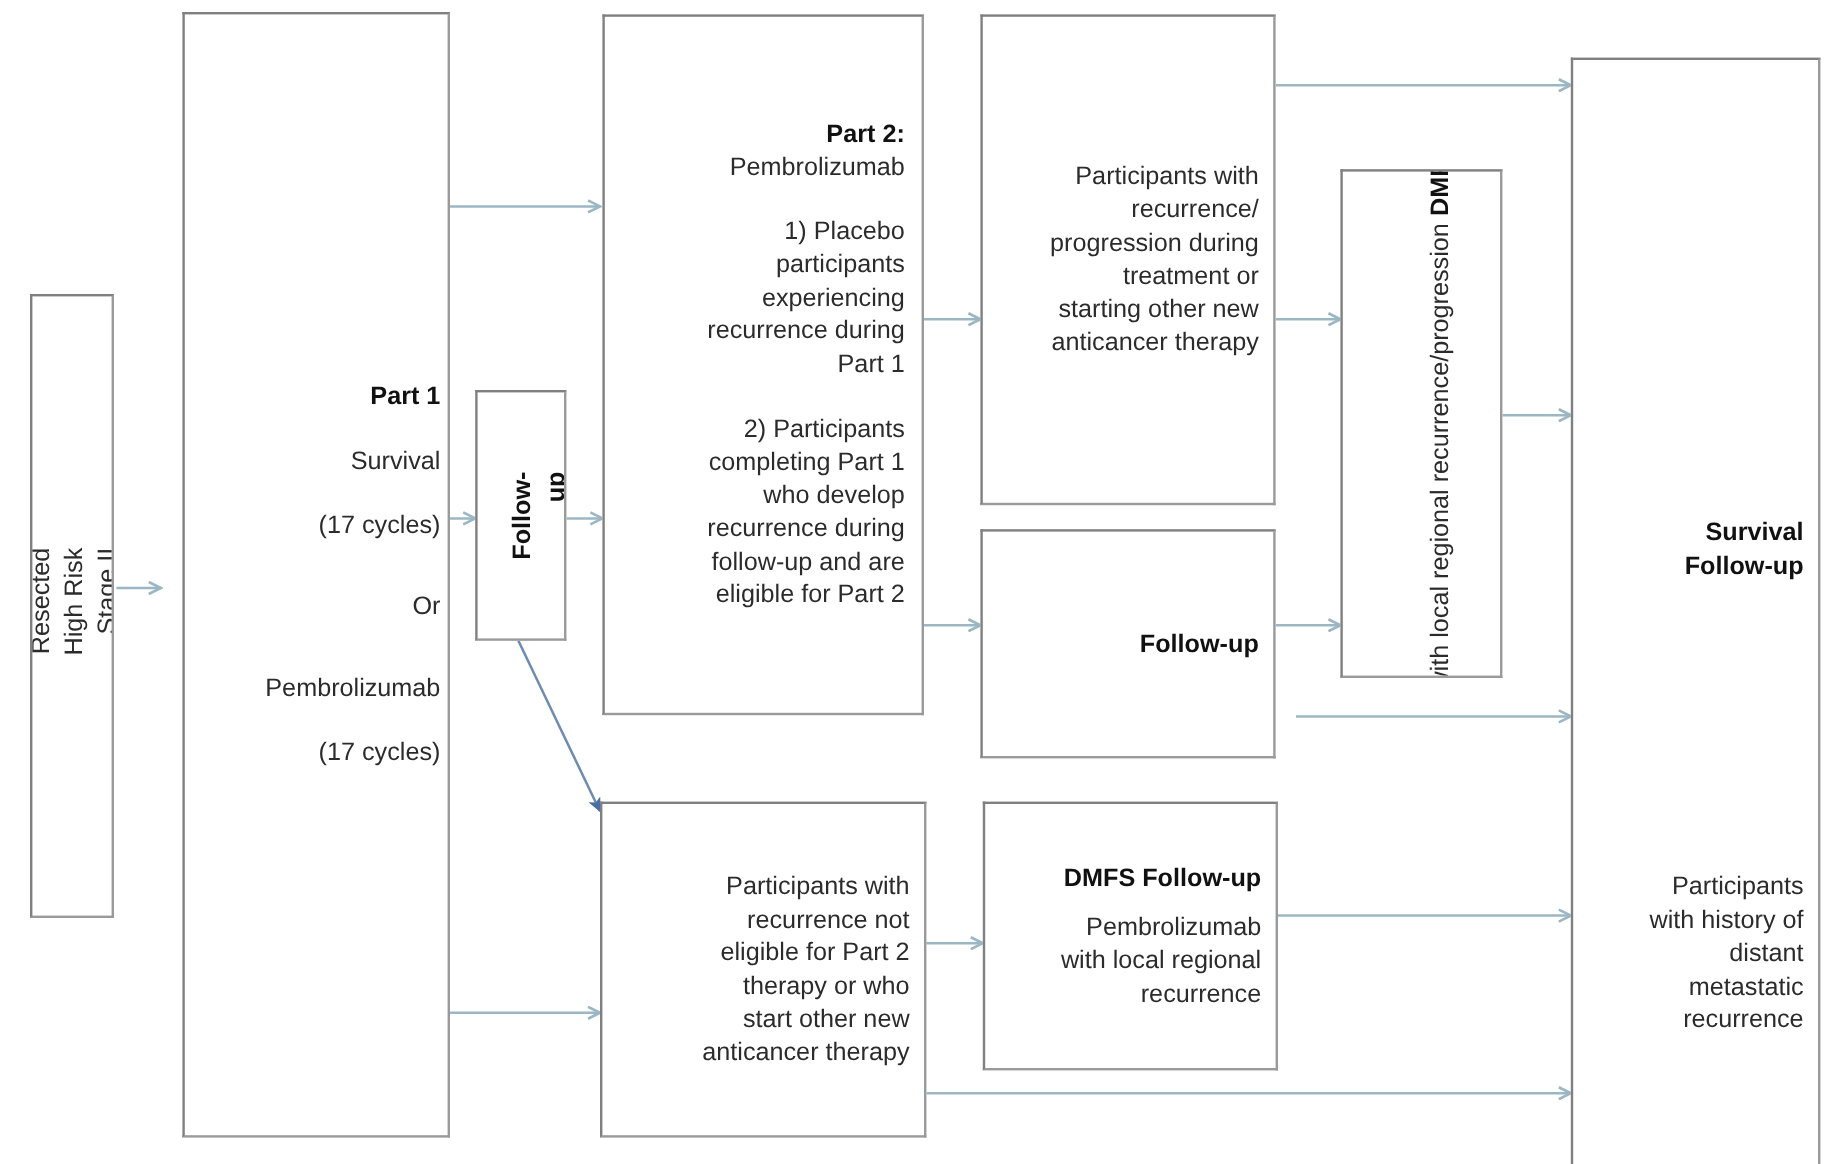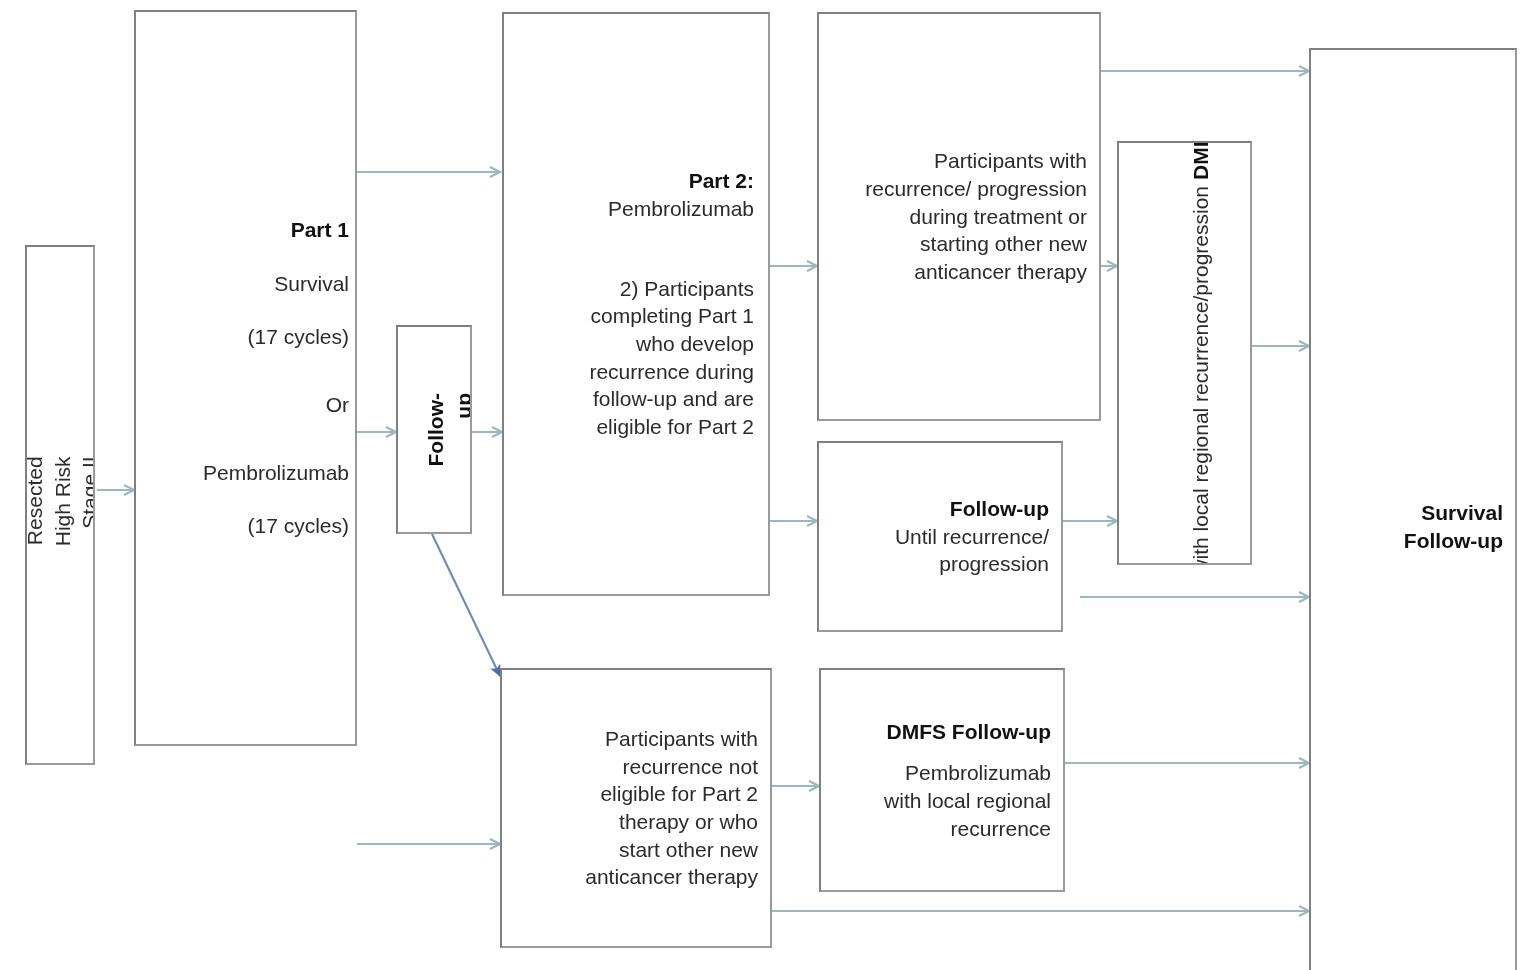--- a/index.html
+++ b/index.html
@@ -106,21 +106,21 @@
 
     <line x1="432" y1="534" x2="500" y2="676" stroke="#6f8cae" stroke-width="2.1" fill="none" marker-end="url(#solidArrow)"></line>
   </svg>
 
   <div class="box vert" style="left:25px; top:245px; width:70px; height:520px;">
     <div class="box-inner">
       <span class="t">Resected High Risk  Stage II Melanoma</span>
     </div>
   </div>
 
-  <div class="box" style="left:134px; top:10px; width:223px; height:736px;">
+  <div class="box" style="left:152px; top:10px; width:223px; height:938px;">
     <div class="box-inner">
       <span class="t bold">Part 1</span>
       <div class="gap-md"></div>
       <span class="t">Survival</span>
       <div class="gap-md"></div>
       <span class="t">(17 cycles)</span>
       <div class="gap-lg"></div>
       <span class="t">Or</span>
       <div class="gap-lg"></div>
       <span class="t">Pembrolizumab</span>
@@ -133,50 +133,51 @@
     <div class="box-inner">
       <span class="t bold">Follow-up</span>
     </div>
   </div>
 
   <div class="box" style="left:502px; top:12px; width:268px; height:584px;">
     <div class="box-inner" style="padding:0 14px;">
       <span class="t bold">Part 2:</span>
       <span class="t">Pembrolizumab</span>
       <div class="gap-md"></div>
+      <span class="t">1) Placebo participants experiencing recurrence during Part 1</span>
       <div class="gap-md"></div>
       <span class="t">2) Participants completing Part 1 who develop recurrence during follow-up and are eligible for Part 2</span>
     </div>
   </div>
 
-  <div class="box" style="left:817px; top:12px; width:284px; height:409px;">
+  <div class="box" style="left:817px; top:12px; width:246px; height:409px;">
     <div class="box-inner" style="padding:0 12px;">
       <span class="t">Participants with recurrence/ progression during treatment or starting  other new anticancer therapy</span>
     </div>
   </div>
 
   <div class="box" style="left:817px; top:441px; width:246px; height:191px;">
     <div class="box-inner" style="padding:0 12px;">
       <span class="t bold">Follow-up</span>
-      <span class="t">Until recurrence/ progression</span>
     </div>
   </div>
 
   <div class="box vert" style="left:1117px; top:141px; width:135px; height:424px;">
     <div class="box-inner" style="display:flex; flex-direction:row-reverse; align-items:center; gap:6px;">
       <span class="t bold" style="white-space:nowrap;">DMFS Follow-up</span>
       <span class="t" style="white-space:nowrap;">Participants with local regional recurrence/progression</span>
     </div>
   </div>
 
   <div class="box" style="left:1309px; top:12px; width:208px; height:936px;margin-top:36px;">
     <div class="box-inner" style="padding:0 12px;">
       <div style="height:262px;"></div>
       <span class="t bold">Survival Follow-up</span>
       <div style="height:240px;"></div>
+      <span class="t">Participants with history of distant metastatic recurrence</span>
     </div>
   </div>
 
   <div class="box" style="left:500px; top:668px; width:272px; height:280px;">
     <div class="box-inner" style="padding:0 12px;margin-left:36px;">
       <span class="t">Participants with recurrence not eligible for Part 2 therapy or who start other  new anticancer therapy</span>
     </div>
   </div>
 
   <div class="box" style="left:819px; top:668px; width:246px; height:224px;">

